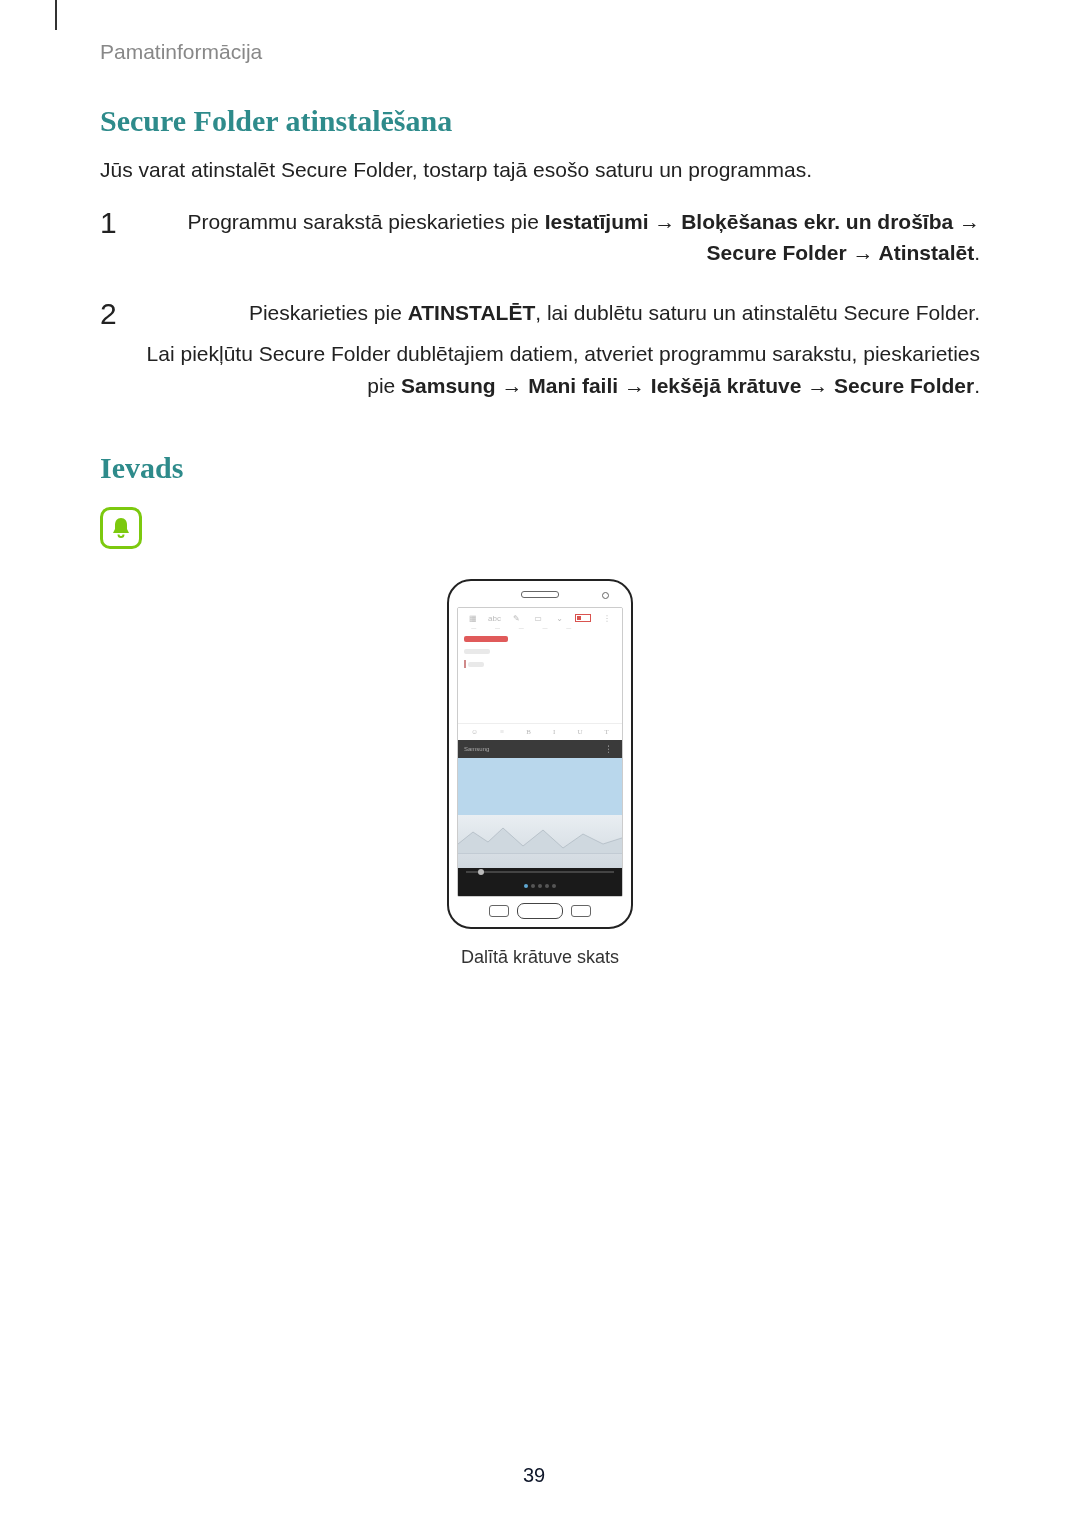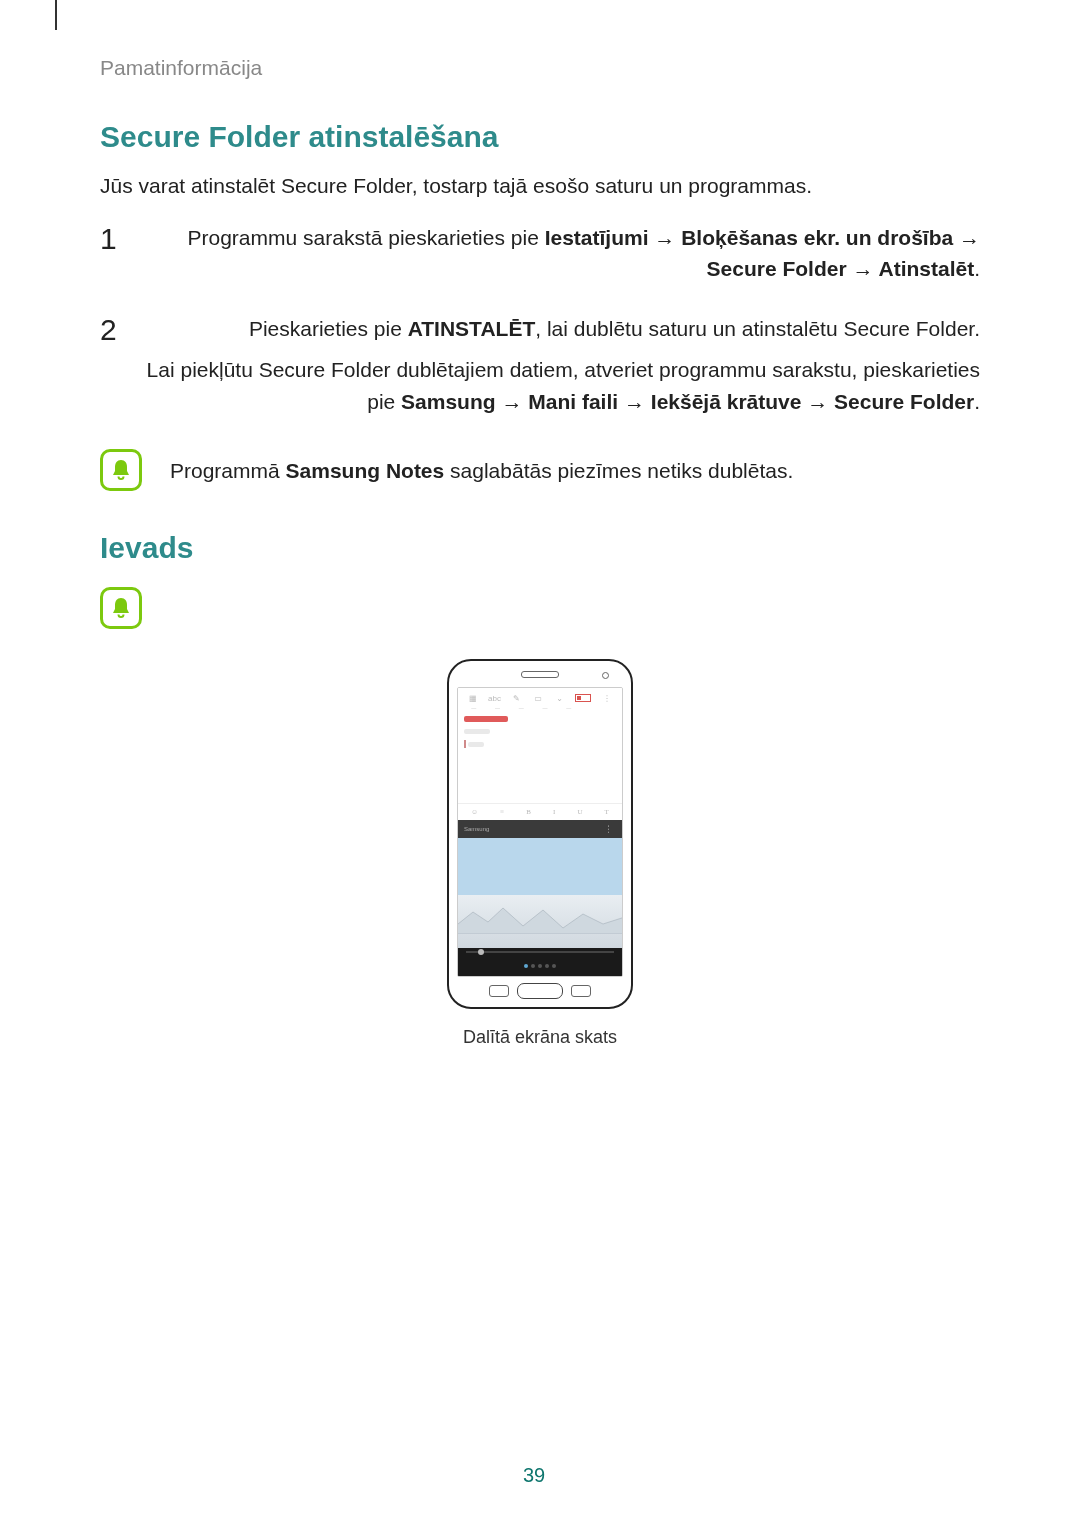--- a/index.html
+++ b/index.html
@@ -8,40 +8,41 @@
     background: #ffffff;
     font-family: "Segoe UI", "Helvetica Neue", Arial, sans-serif;
     color: #222;
     width: 1080px;
   }
   .page {
     position: relative;
     width: 1080px;
     height: 1527px;
     box-sizing: border-box;
-    padding: 56px 100px 0 100px;
+    padding: 40px 100px 0 100px;
   }
   .corner-line {
     position: absolute;
     top: 0;
     left: 55px;
     width: 2px;
     height: 30px;
     background: #333;
   }
   .breadcrumb {
     font-size: 21px;
     color: #888;
     margin-bottom: 40px;
   }
   .h2-teal {
     font-size: 30px;
     font-weight: 700;
     color: #2e8b8b;
     margin: 40px 0 16px 0;
+    font-family: Liberation Serif, serif;
   }
   .h1-blue {
     font-size: 42px;
     font-weight: 700;
     color: #2a70c8;
     margin: 80px 0 30px 0;
   }
   .body-text {
     font-size: 21px;
     line-height: 1.5;
@@ -257,21 +258,21 @@
     margin-top: 14px;
   }
 
   .page-number {
     position: absolute;
     bottom: 40px;
     left: 0;
     right: 12px;
     text-align: center;
     font-size: 20px;
-    color: #0f766e;
+    color: #0f172a;
   }
 </style>
 </head>
 <body>
 
 <div class="page">
   <div class="corner-line"></div>
 
   <div class="breadcrumb">Pamatinformācija</div>
 
@@ -287,29 +288,20 @@
   </div>
 
   <div class="step">
     <div class="step-num">2</div>
     <div class="step-body">
       <p><span>Pieskarieties pie </span><span class="b">ATINSTALĒT</span><span>, lai dublētu saturu un atinstalētu Secure Folder.</span></p>
       <p><span>Lai piekļūtu Secure Folder dublētajiem datiem, atveriet programmu sarakstu, pieskarieties pie </span><span class="b">Samsung</span><span class="b"> → </span><span class="b">Mani faili</span><span class="b"> → </span><span class="b">Iekšējā krātuve</span><span class="b"> → </span><span class="b">Secure Folder</span><span>.</span></p>
     </div>
   </div>
 
-  <div class="note-row">
-    <div class="note-icon">
-      <svg width="22" height="24" viewBox="0 0 22 24">
-        <path d="M11 2 C7 2 5 5 5 9 L5 13 L3 17 L19 17 L17 13 L17 9 C17 5 15 2 11 2 Z" fill="#7cc90e"></path>
-        <path d="M8.5 18.5 A2.5 2.5 0 0 0 13.5 18.5" fill="none" stroke="#7cc90e" stroke-width="2"></path>
-      </svg>
-    </div>
-    <div class="note-text"><span>Programmā </span><span class="b">Samsung Notes</span><span> saglabātās piezīmes netiks dublētas.</span></div>
-  </div>
 
 
   <div class="h2-teal">Ievads</div>
 
 
   <div class="note-row">
     <div class="note-icon">
       <svg width="22" height="24" viewBox="0 0 22 24">
         <path d="M11 2 C7 2 5 5 5 9 L5 13 L3 17 L19 17 L17 13 L17 9 C17 5 15 2 11 2 Z" fill="#7cc90e"></path>
         <path d="M8.5 18.5 A2.5 2.5 0 0 0 13.5 18.5" fill="none" stroke="#7cc90e" stroke-width="2"></path>
@@ -382,17 +374,17 @@
               <div class="dot"></div>
             </div>
           </div>
         </div>
 
       </div>
       <div class="phone-side-btn phone-side-left"></div>
       <div class="phone-home"></div>
       <div class="phone-side-btn phone-side-right"></div>
     </div>
-    <div class="caption">Dalītā ekrāna skats</div>
+    <div class="caption">Dalītā krātuve skats</div>
   </div>
 
   <div class="page-number">39</div>
 </div>
 
 </body></html>

